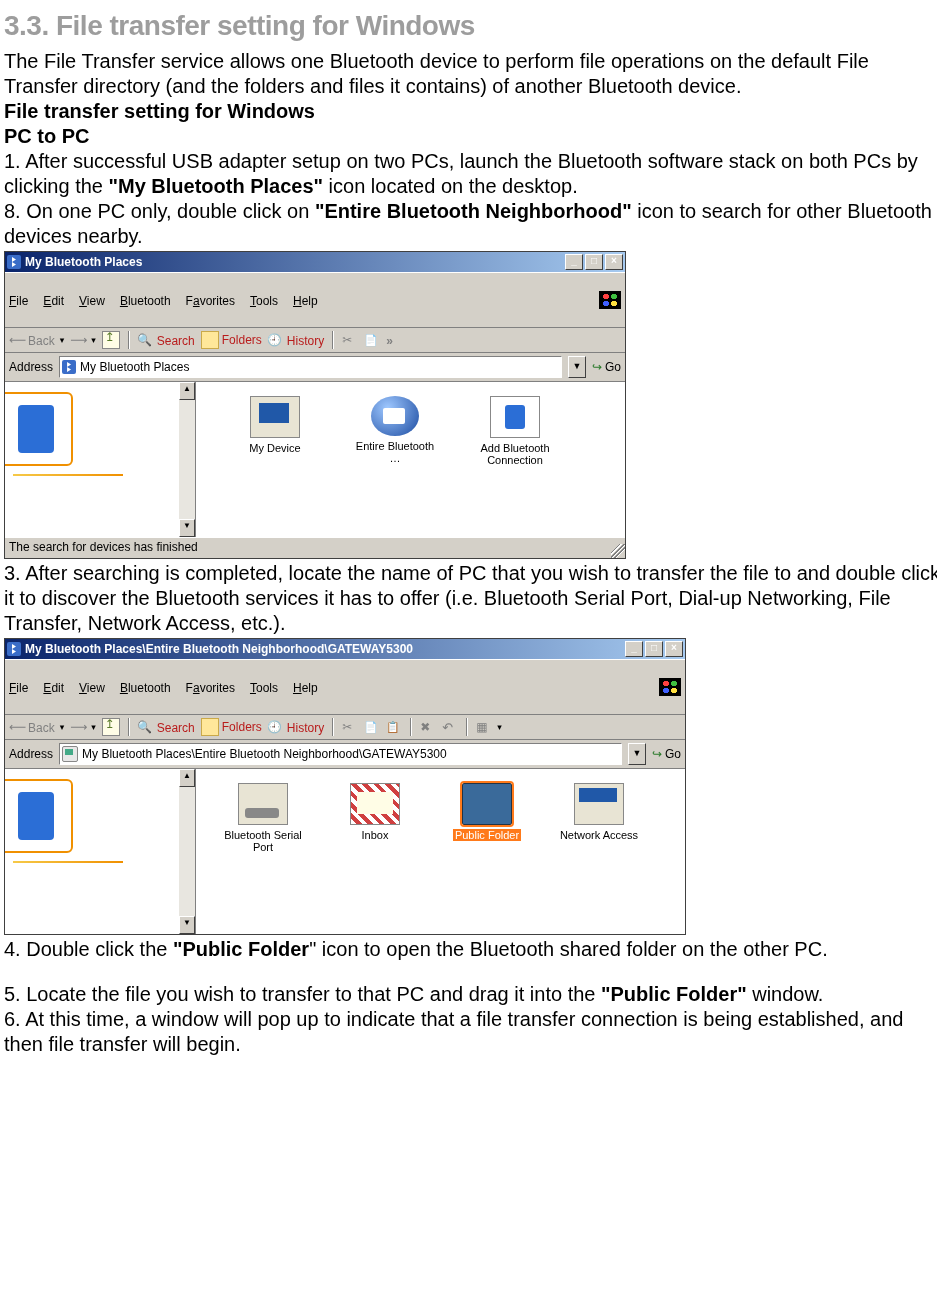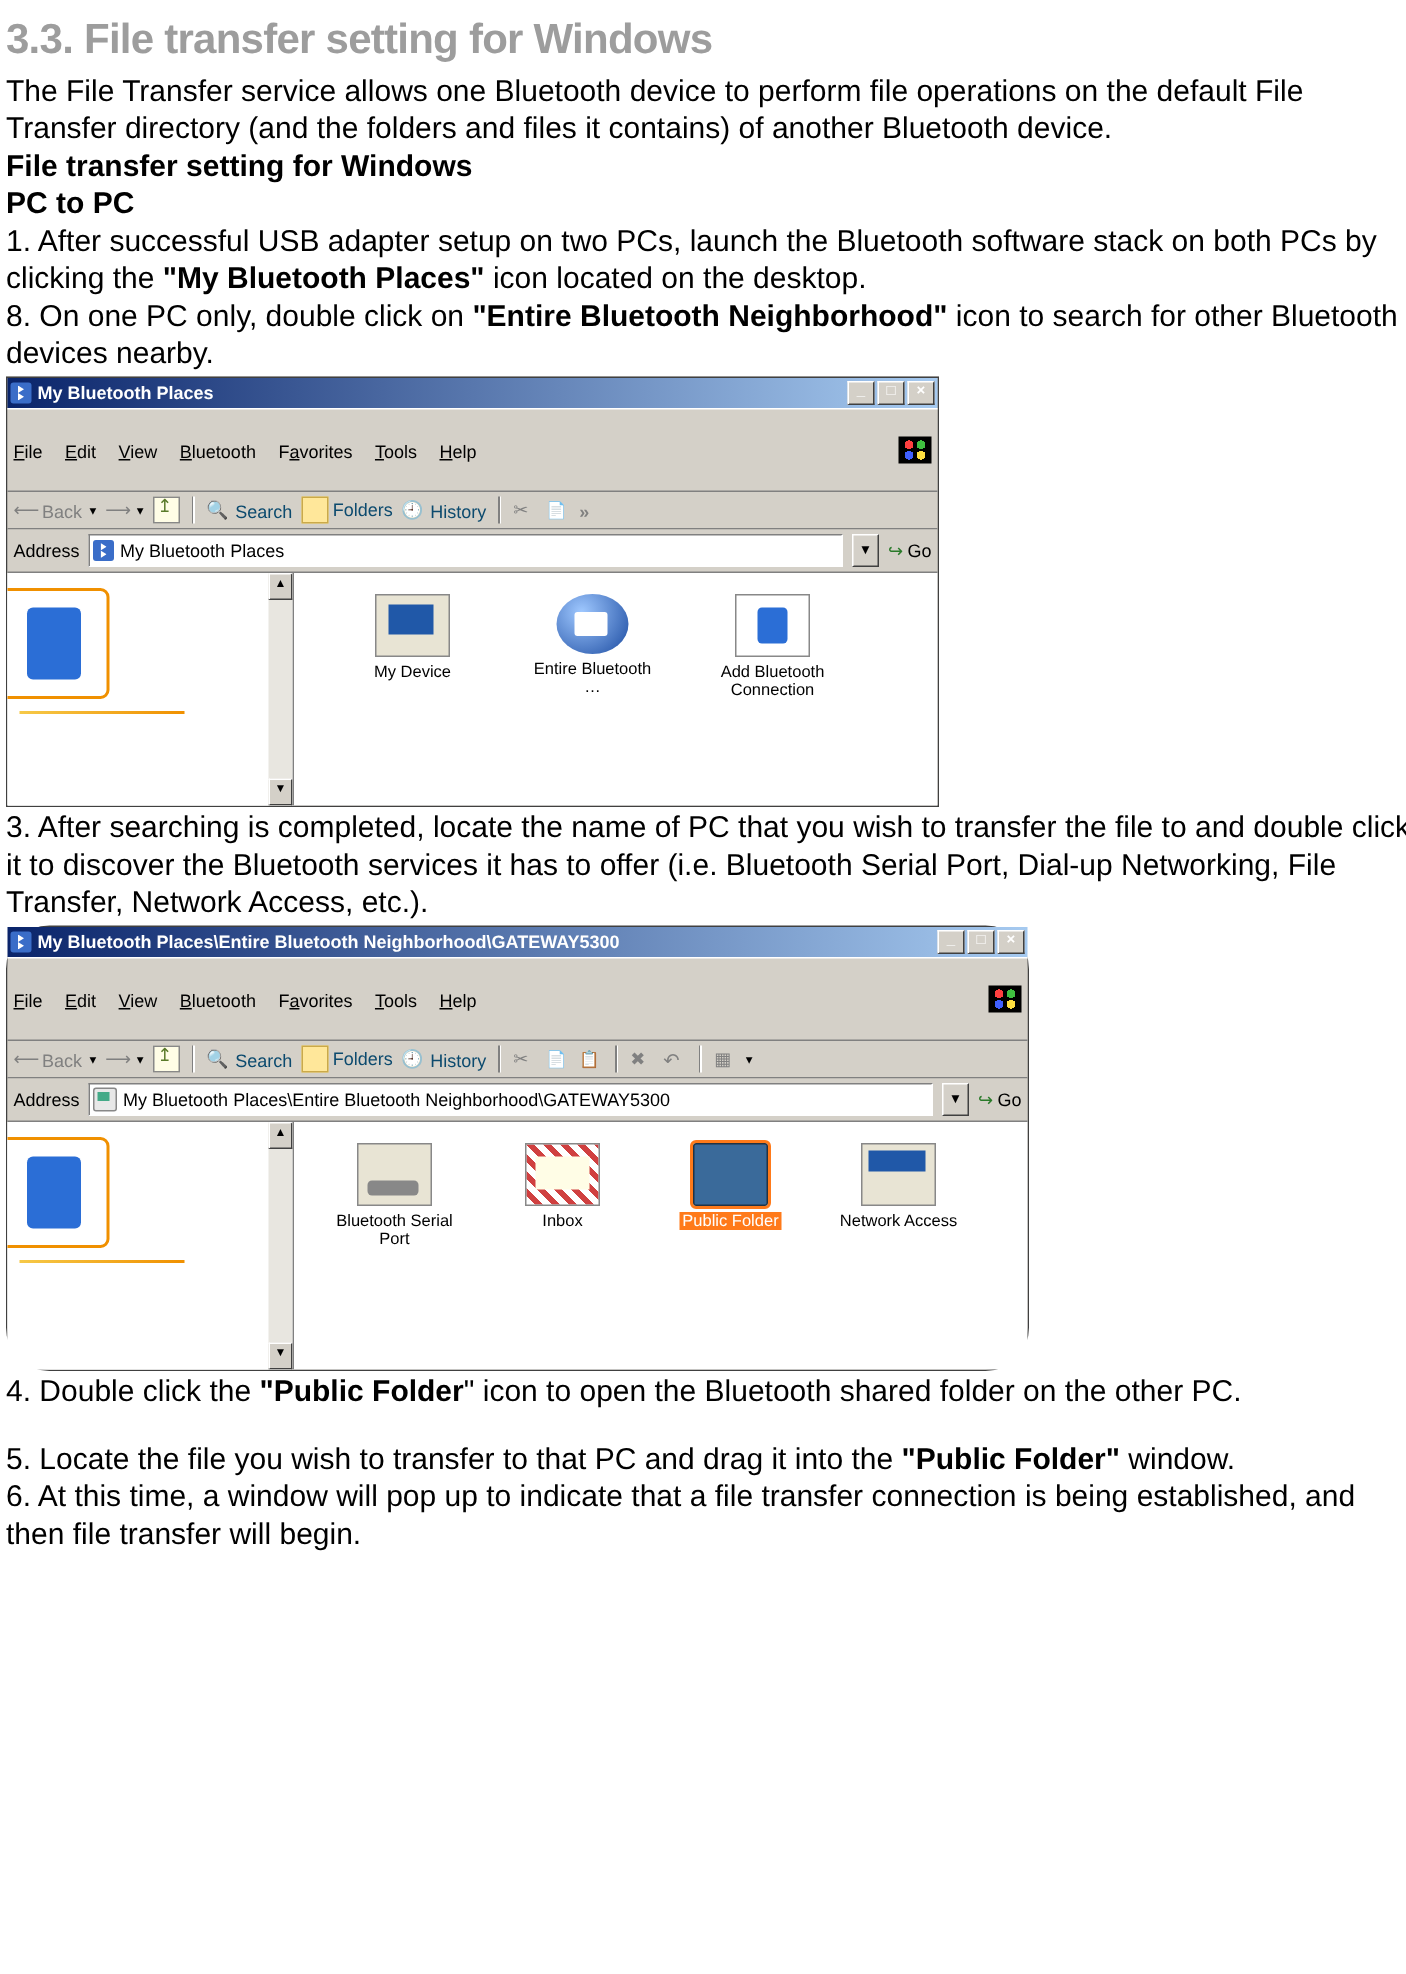--- a/index.html
+++ b/index.html
@@ -26,21 +26,21 @@
   
   .win {
     border: 1px solid #404040;
     background: #d4d0c8;
     font-family: Tahoma, Arial, sans-serif;
     font-size: 12px;
     color: #000;
     margin: 2px 0 2px 0;
   }
   .win1 { width: 620px; }
-  .win2 { width: 680px; border-radius: 29px; }
+  .win2 { width: 680px; }
 
   .titlebar {
     display: flex;
     align-items: center;
     height: 20px;
     background: linear-gradient(to right, #0a246a, #a6caf0);
     color: #fff;
     font-weight: bold;
     padding: 0 2px;
   }
@@ -109,21 +109,21 @@
     width: 2px; height: 18px;
     background: linear-gradient(to right, #808080 0 1px, #fff 1px 2px);
     margin: 0 2px;
   }
   .tool-btn {
     display: inline-flex;
     align-items: center;
     gap: 3px;
     color: #808080;
   }
-  .tool-btn.enabled { color: #0c4a6e; }
+  .tool-btn.enabled { color: #b91c1c; }
   .tool-drop::after {
     content: "▾";
     font-size: 9px;
     margin-left: 2px;
     color: #000;
   }
   .ico {
     width: 16px; height: 16px;
     display: inline-block;
   }
@@ -393,20 +393,24 @@
         <div class="fs-ico globe"></div>
         <div class="lbl">Entire Bluetooth …</div>
       </div>
       <div class="fs-item">
         <div class="fs-ico btwiz"></div>
         <div class="lbl">Add Bluetooth Connection</div>
       </div>
     </div>
   </div>
 
+  <div class="statusbar">
+    <span>The search for devices has finished</span>
+    <span class="grip"></span>
+  </div>
 </div>
 
 <p class="para">3. After searching is completed, locate the name of PC that you wish to transfer the file to and double click it to discover the Bluetooth services it has to offer (i.e. Bluetooth Serial Port, Dial-up Networking, File Transfer, Network Access, etc.).</p>
 
 <div class="win win2">
   <div class="titlebar">
     <span class="bt-ico"></span>
     <span class="titlebar-text">My Bluetooth Places\Entire Bluetooth Neighborhood\GATEWAY5300</span>
     <span class="winbtns">
       <span class="winbtn">_</span>

